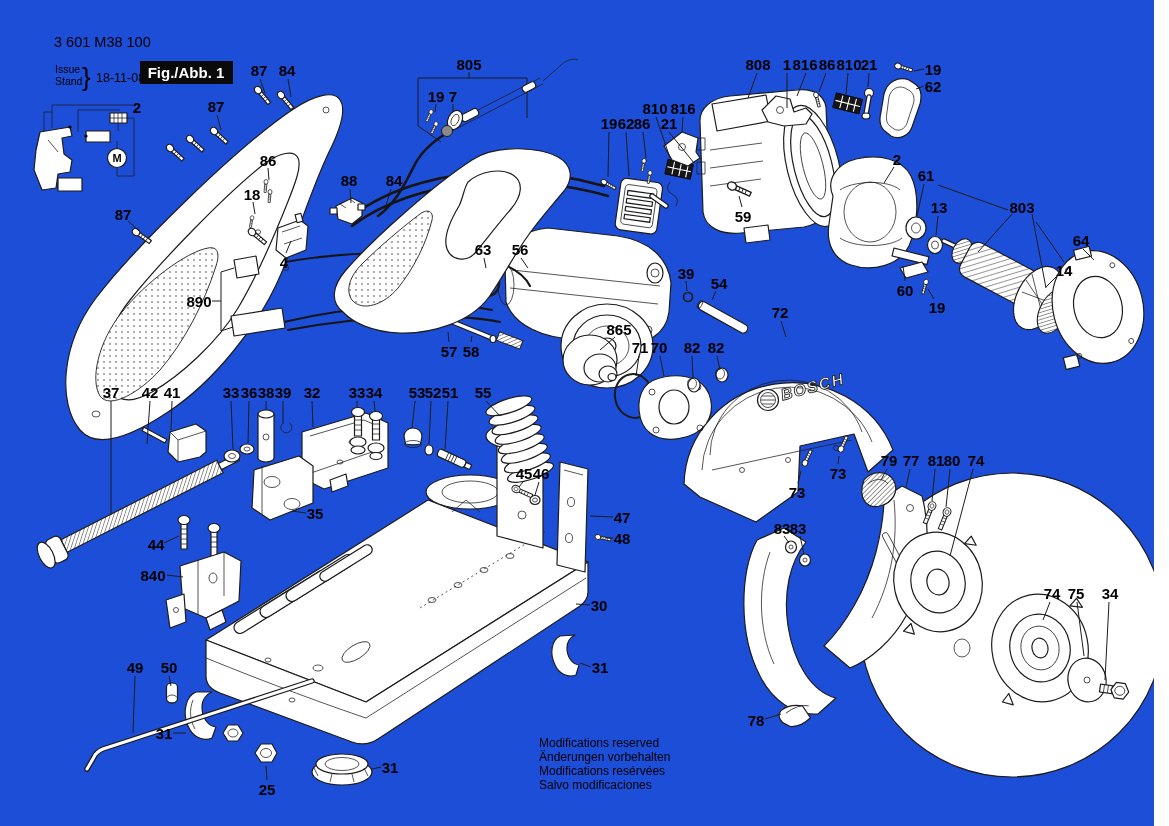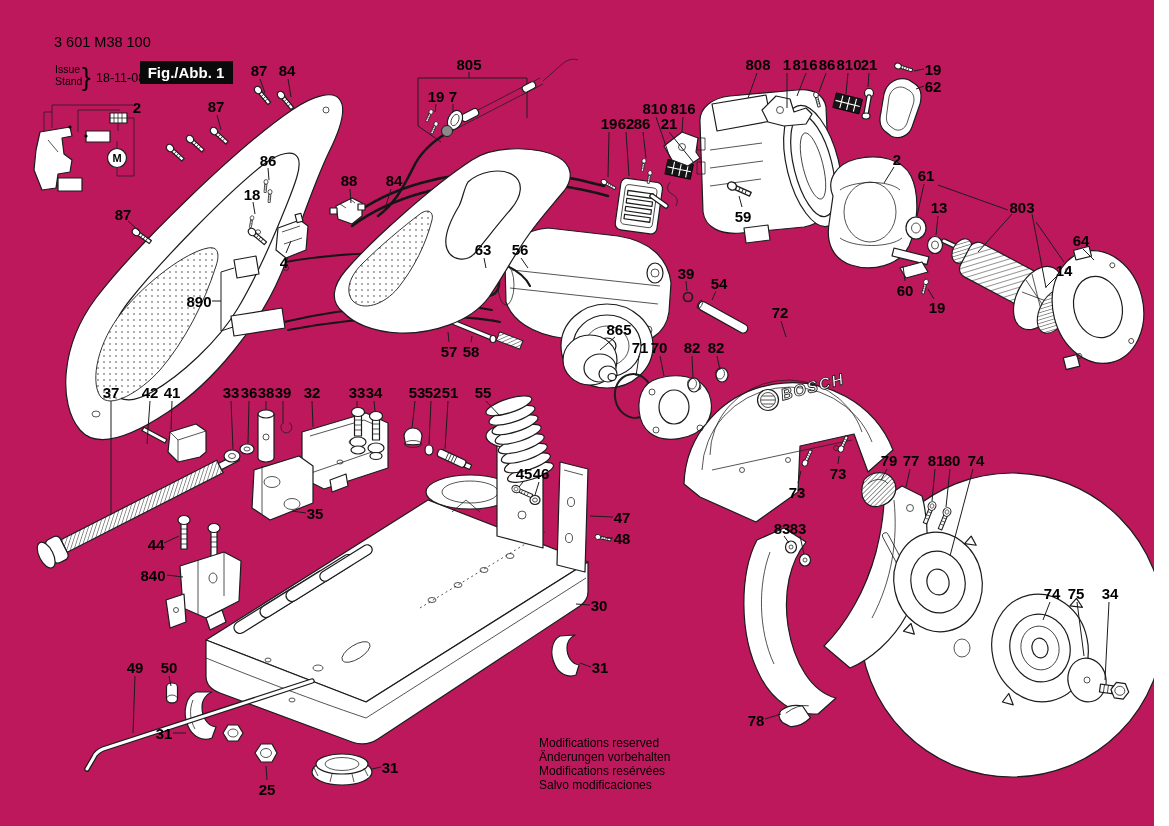--- a/index.html
+++ b/index.html
@@ -1,16 +1,16 @@
 <!DOCTYPE html>
 <html><head>
 <meta charset="utf-8">
 <style>
   html,body{margin:0;padding:0;background:#fff}
-  .page{width:1154px;height:826px;position:relative;background:#be185d;overflow:hidden}
+  .page{width:1154px;height:826px;position:relative;background:#1d4ed8;overflow:hidden}
   svg{display:block}
   .p{fill:#fff;stroke:#1c1c1c;stroke-width:1.2;stroke-linejoin:round;stroke-linecap:round}
   .t{fill:none;stroke:#1c1c1c;stroke-width:.75;stroke-linejoin:round}
   .ld{stroke:#1c1c1c;stroke-width:1;fill:none}
   .cable{fill:none;stroke:#151515;stroke-width:2.6;stroke-linecap:round}
   .cable2{fill:none;stroke:#151515;stroke-width:2.1;stroke-linecap:round}
   .rod{fill:none;stroke:#1c1c1c;stroke-width:5.5;stroke-linecap:round}
   .rodw{fill:none;stroke:#fff;stroke-width:3;stroke-linecap:round}
   .lbl{font:bold 15px "Liberation Sans",sans-serif;fill:#000;text-anchor:middle;dominant-baseline:central}
   .hdr{font:14.5px "Liberation Sans",sans-serif;fill:#000}

